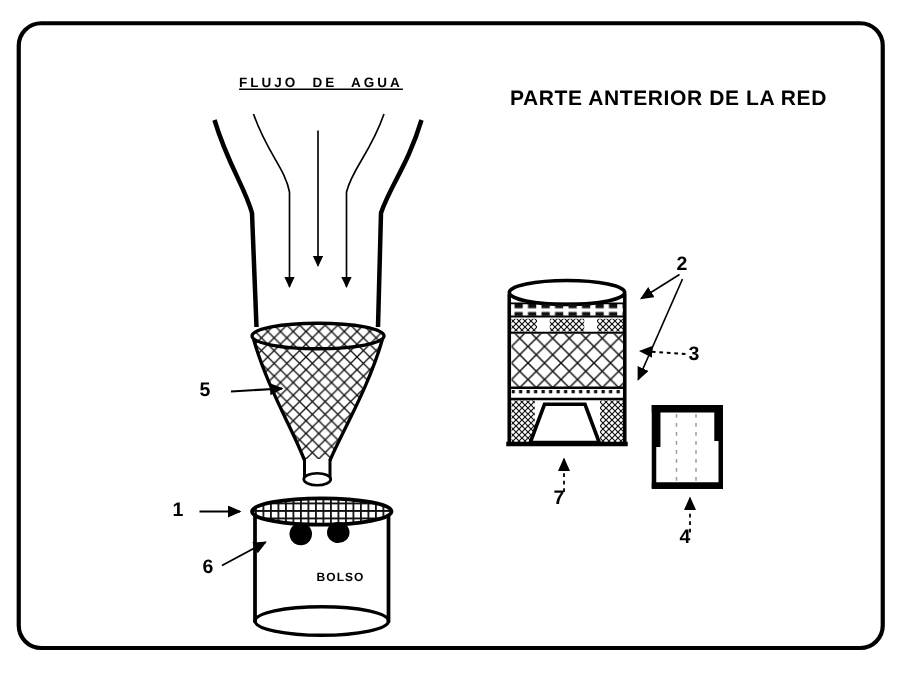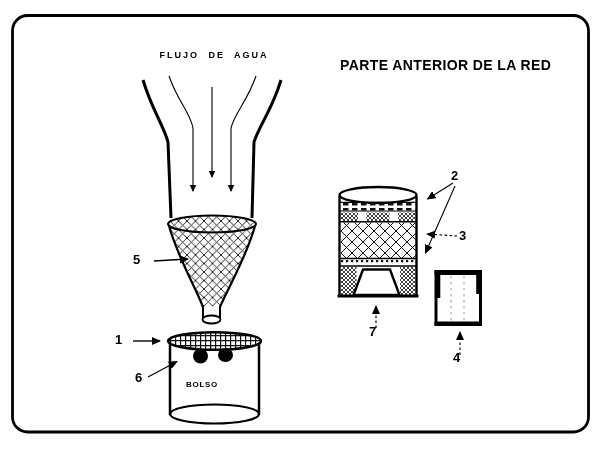--- a/index.html
+++ b/index.html
@@ -2,23 +2,23 @@
 <html><head>
 <meta charset="utf-8">
 <style>
   html,body{margin:0;padding:0;background:#ffffff;}
   body{width:600px;height:450px;position:relative;overflow:hidden;
        font-family:"Liberation Sans", sans-serif;color:#000;}
   .stage{position:absolute;left:0;top:0;width:600px;height:450px;}
   svg{position:absolute;left:0;top:0;}
   .lbl{position:absolute;font-weight:bold;white-space:nowrap;}
   .title-left{left:159px;top:50px;width:110px;text-align:center;
-              font-size:9px;letter-spacing:2px;word-spacing:5px;}
+              font-size:9px;letter-spacing:2px;word-spacing:5px;text-decoration:underline;}
   .title-right{left:340px;top:57px;font-size:14px;letter-spacing:0.4px;}
-  .bag-text{left:186px;top:380px;width:57px;text-align:left;
+  .bag-text{left:186px;top:380px;width:57px;text-align:right;
             font-size:8px;letter-spacing:0.7px;}
   .num{font-size:13px;line-height:13px;}
   .n1{left:115px;top:333px;}
   .n2{left:451px;top:169px;}
   .n3{left:459px;top:229px;}
   .n4{left:453px;top:351px;}
   .n5{left:133px;top:253px;}
   .n6{left:135px;top:371px;}
   .n7{left:369px;top:325px;}
 </style>

